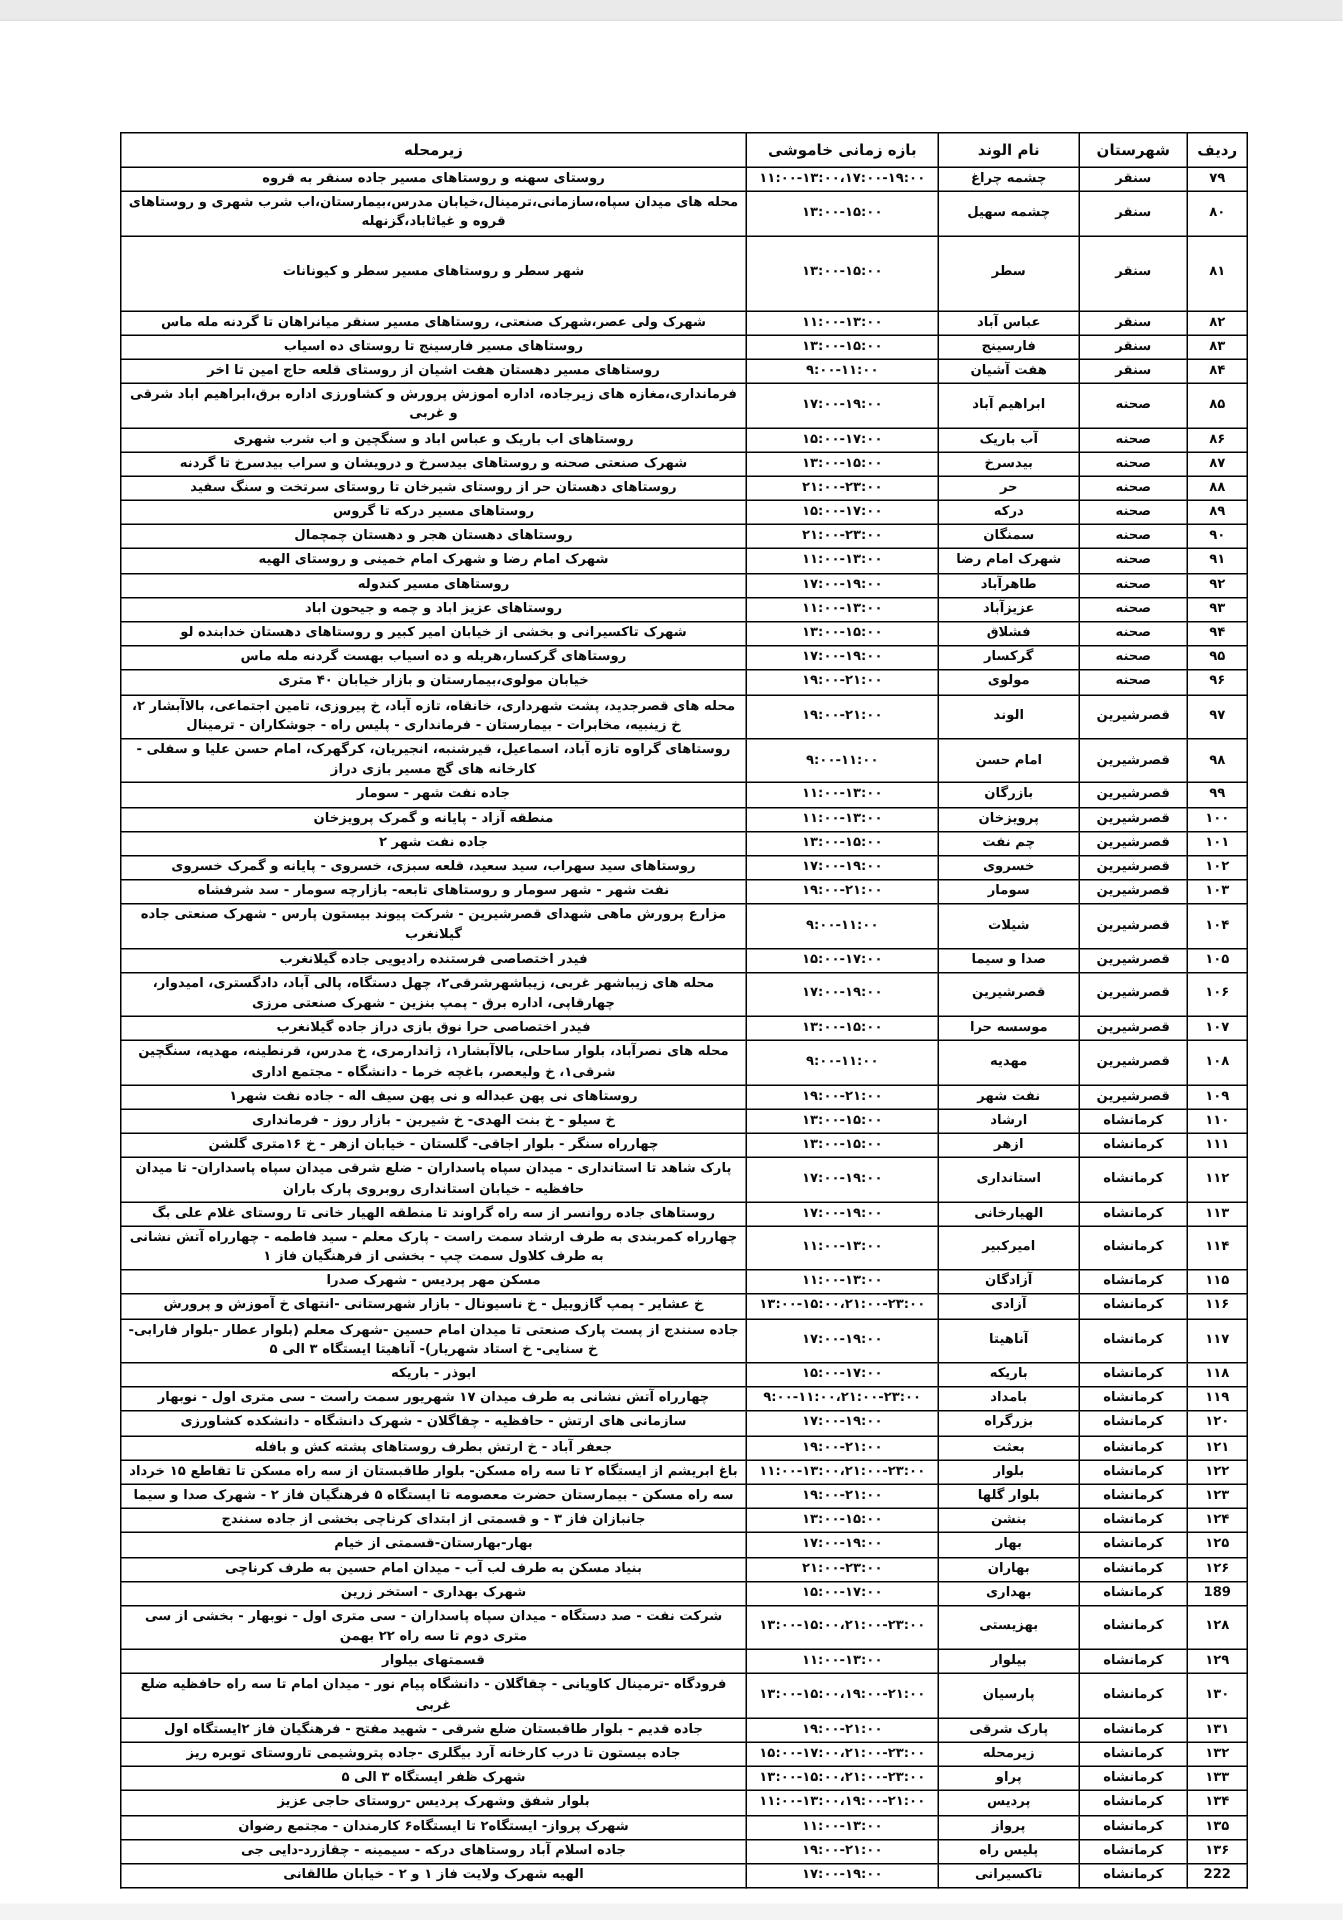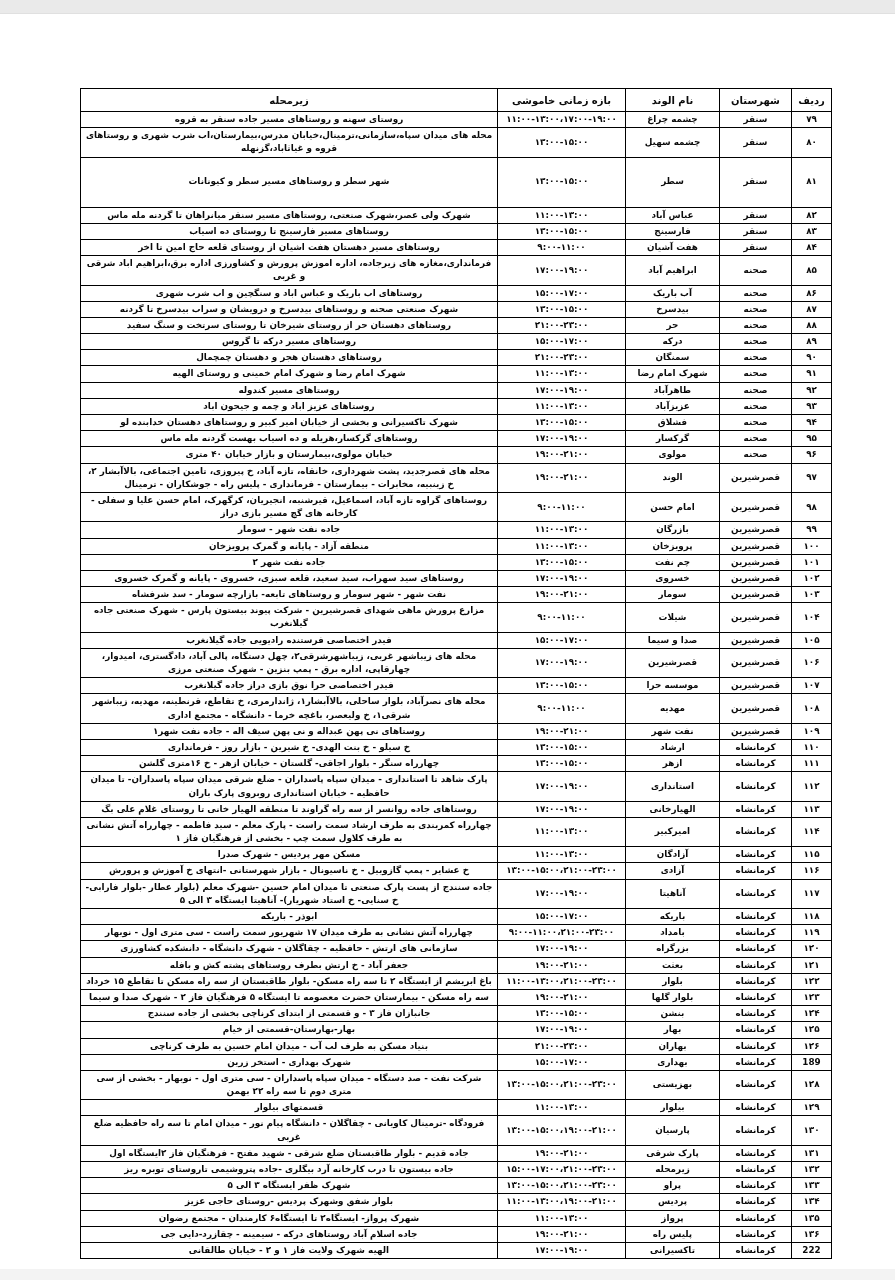--- a/index.html
+++ b/index.html
@@ -276,21 +276,21 @@
           <td class="c-county">قصرشیرین</td>
           <td class="c-feeder">موسسه حرا</td>
           <td class="c-time">۱۳:۰۰-۱۵:۰۰</td>
           <td class="c-area">فیدر اختصاصی حرا نوق بازی دراز جاده گیلانغرب</td>
         </tr>
         <tr>
           <td class="c-id">۱۰۸</td>
           <td class="c-county">قصرشیرین</td>
           <td class="c-feeder">مهدیه</td>
           <td class="c-time">۹:۰۰-۱۱:۰۰</td>
-          <td class="c-area">محله های نصرآباد، بلوار ساحلی، بالاآبشار۱، ژاندارمری، خ تقاطع، قرنطینه، مهدیه، زیباشهر شرقی۱، خ ولیعصر، باغچه خرما - دانشگاه - مجتمع اداری</td>
+          <td class="c-area">محله های نصرآباد، بلوار ساحلی، بالاآبشار۱، ژاندارمری، خ مدرس، قرنطینه، مهدیه، سنگچین شرقی۱، خ ولیعصر، باغچه خرما - دانشگاه - مجتمع اداری</td>
         </tr>
         <tr>
           <td class="c-id">۱۰۹</td>
           <td class="c-county">قصرشیرین</td>
           <td class="c-feeder">نفت شهر</td>
           <td class="c-time">۱۹:۰۰-۲۱:۰۰</td>
           <td class="c-area">روستاهای نی پهن عبداله و نی پهن سیف اله - جاده نفت شهر۱</td>
         </tr>
         <tr>
           <td class="c-id">۱۱۰</td>

